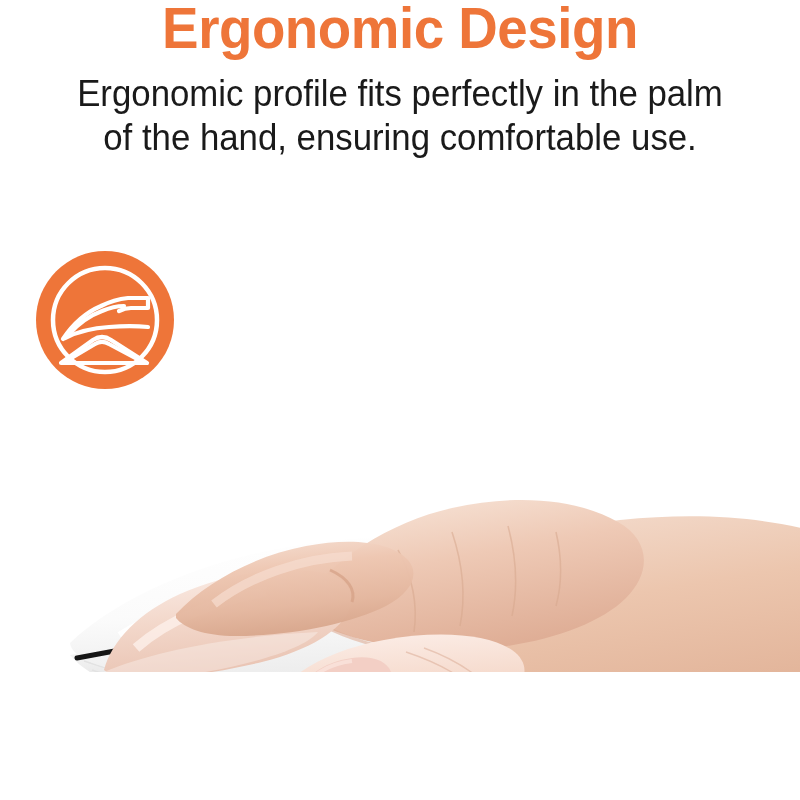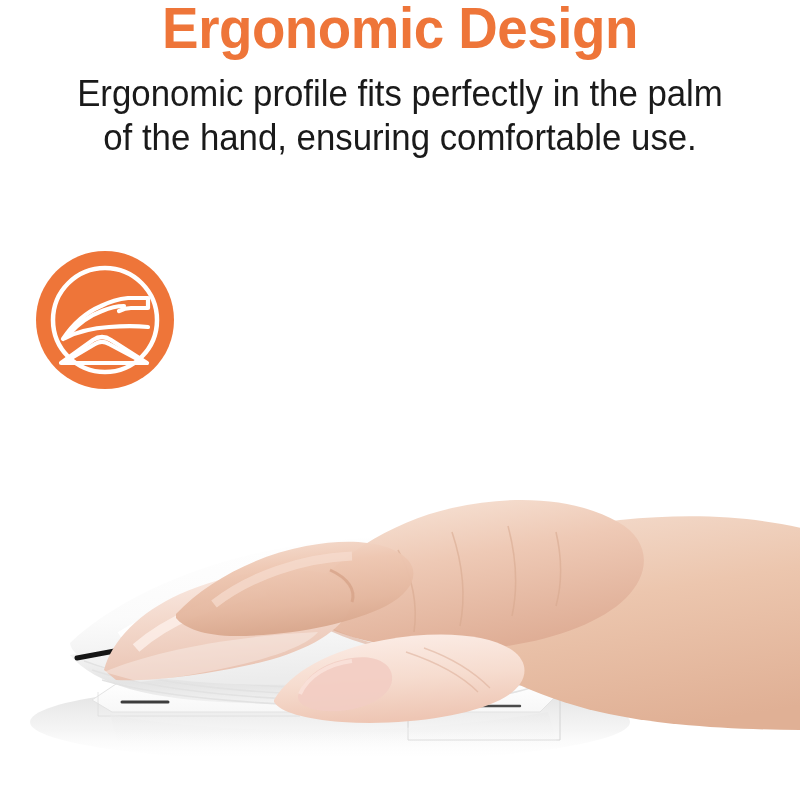--- a/index.html
+++ b/index.html
@@ -7,21 +7,21 @@
     margin: 0;
     padding: 0;
     background: #ffffff;
   }
   body {
     font-family: "Liberation Sans", sans-serif;
   }
   #page {
     position: relative;
     width: 800px;
-    height: 800px;
+    height: 672px;
     background: #ffffff;
     overflow: hidden;
   }
 
   
   #headline {
     position: absolute;
     left: 0;
     top: -2px;
     width: 800px;

